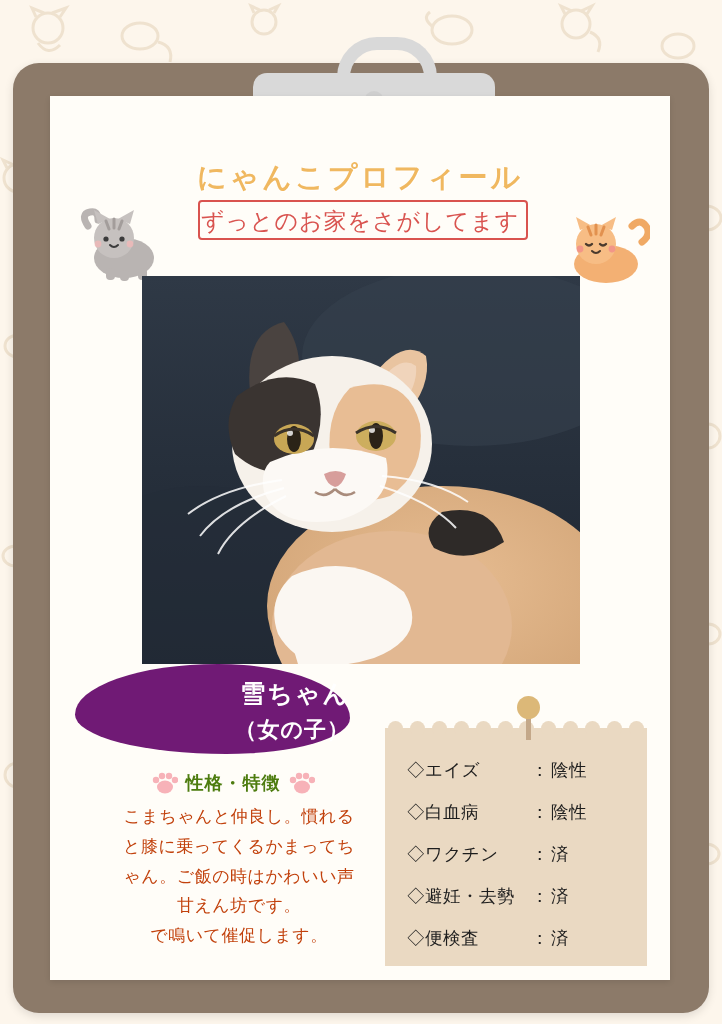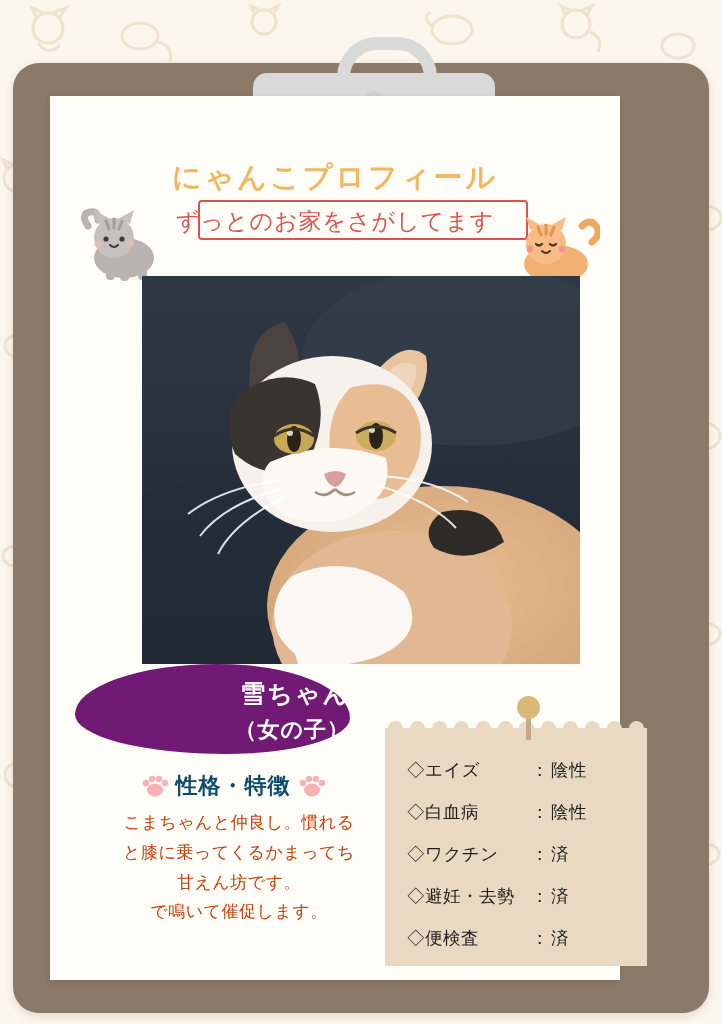--- a/index.html
+++ b/index.html
@@ -62,21 +62,21 @@
     height: 20px;
     border-radius: 50%;
     background: #cfcfcf;
   }
 
   
   .paper {
     position: absolute;
     left: 37px;
     top: 33px;
-    width: 570px;
+    width: 620px;
     height: 884px;
     background: #fffdf8;
     box-shadow: 0 2px 6px rgba(0,0,0,.1);
   }
 
   
   .title {
     position: absolute;
     top: 62px;
     left: 0; right: 0;
@@ -158,22 +158,22 @@
     width: 290px;
   }
   .pers-head {
     display: flex;
     align-items: center;
     justify-content: center;
     gap: 8px;
     margin-bottom: 7px;
   }
   .pers-head .lbl {
-    color: #0c4a6e;
-    font-size: 22px;
+    color: #4d7c0f;
+    font-size: 18px;
     font-weight: bold;
     letter-spacing: 1px;
   }
   .paw { width: 26px; height: 24px; }
   .pers-body {
     font-size: 17px;
     line-height: 1.75;
     color: #c2410c;
     text-align: center;
     letter-spacing: .5px;
@@ -467,20 +467,21 @@
           <ellipse cx="13" cy="16" rx="8" ry="6.5" fill="#f7b2b8"></ellipse>
           <circle cx="4" cy="9" r="3.2" fill="#f7b2b8"></circle>
           <circle cx="10" cy="5" r="3.2" fill="#f7b2b8"></circle>
           <circle cx="17" cy="5" r="3.2" fill="#f7b2b8"></circle>
           <circle cx="23" cy="9" r="3.2" fill="#f7b2b8"></circle>
         </svg>
       </div>
       <div class="pers-body">
         <div>こまちゃんと仲良し。慣れる</div>
         <div>と膝に乗ってくるかまってち</div>
+        <div>ゃん。ご飯の時はかわいい声</div>
         <div>甘えん坊です。</div>
         <div>で鳴いて催促します。</div>
       </div>
     </div>
 
     <div class="memo">
       <div class="memo-scallop">
         <i></i>
           <i></i>
           <i></i>

